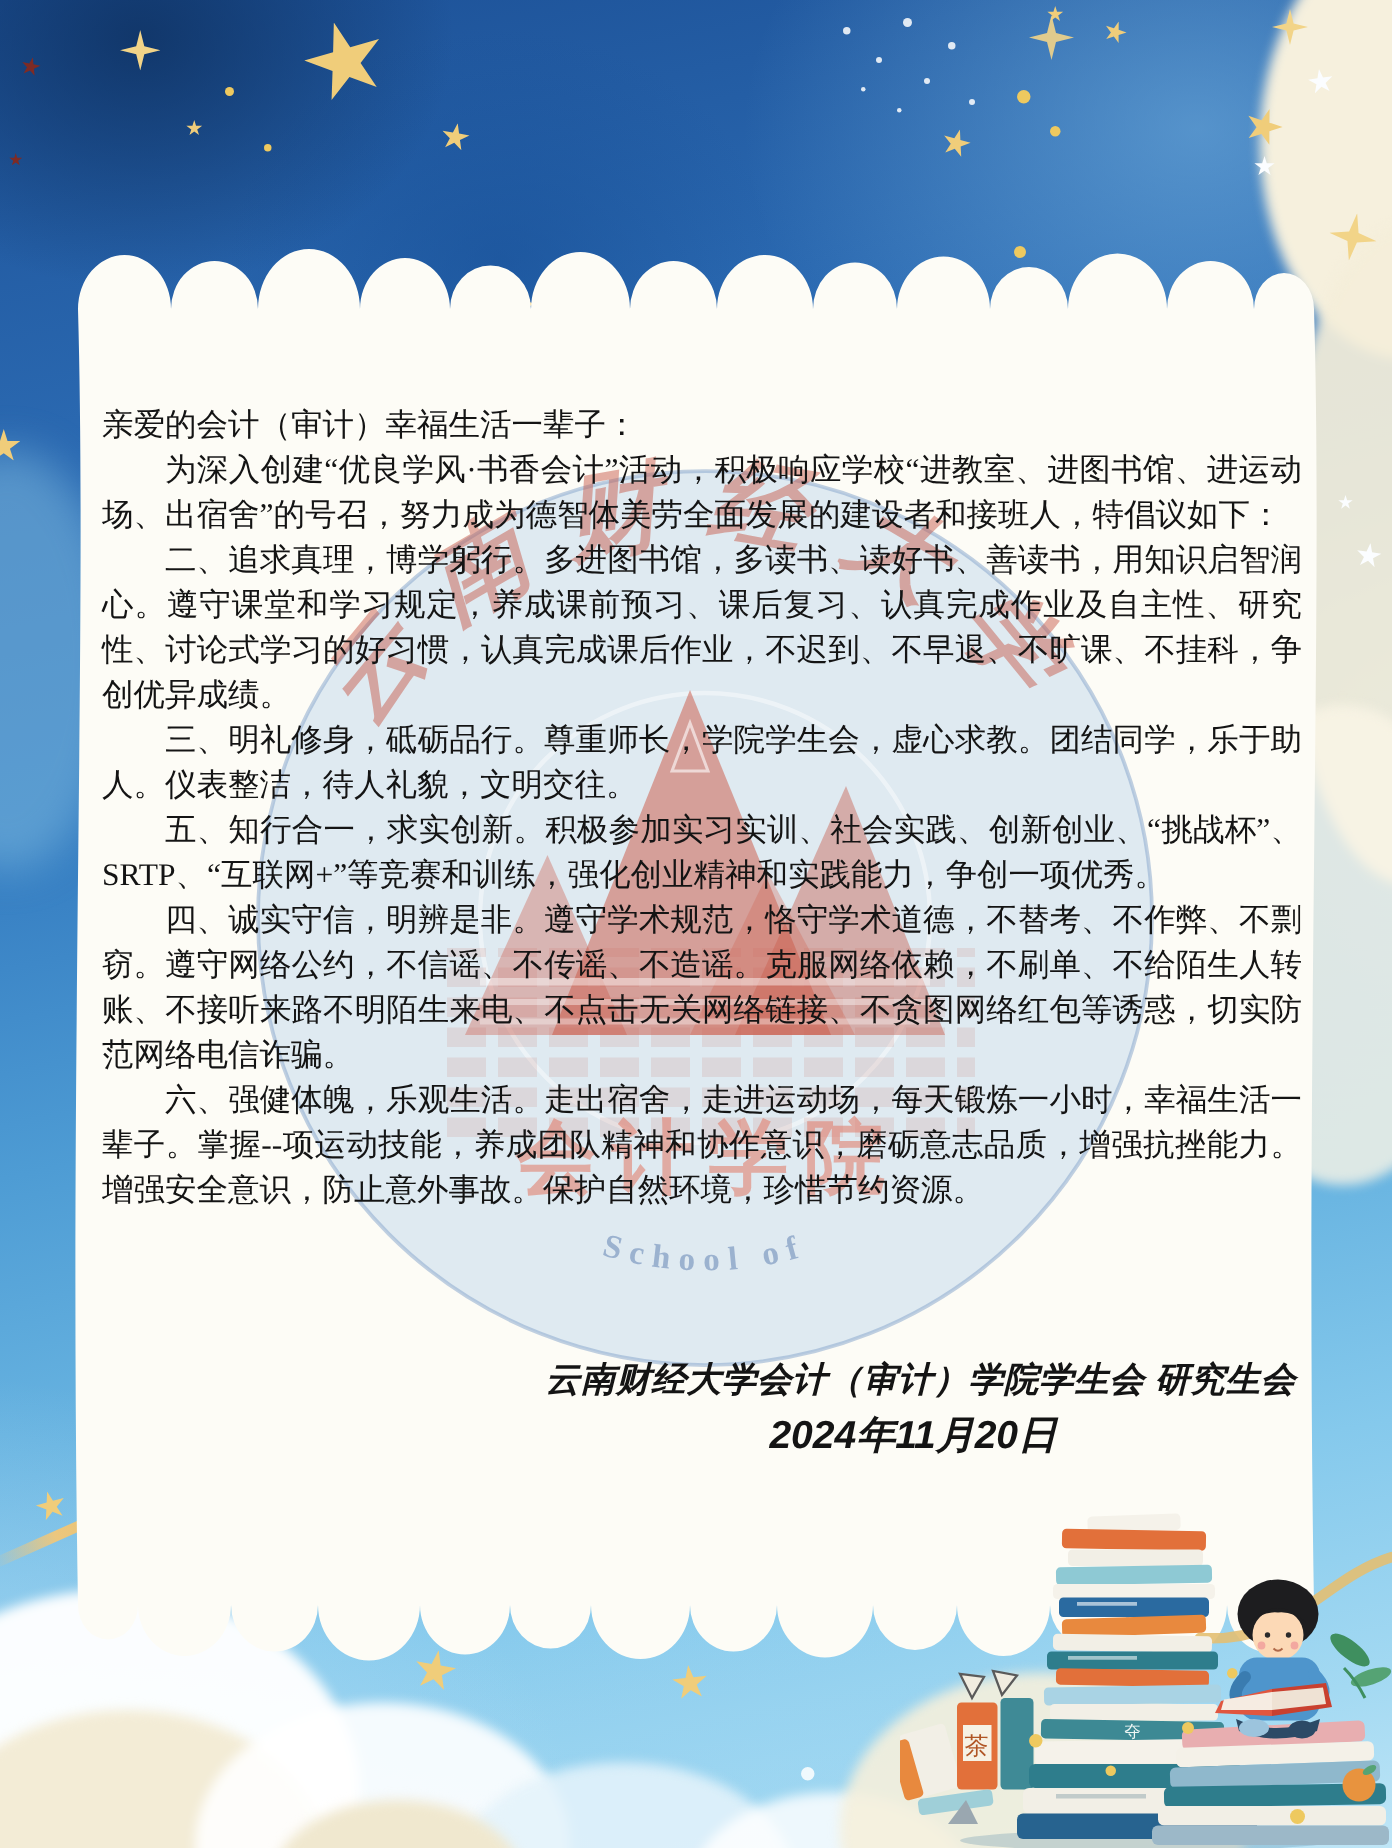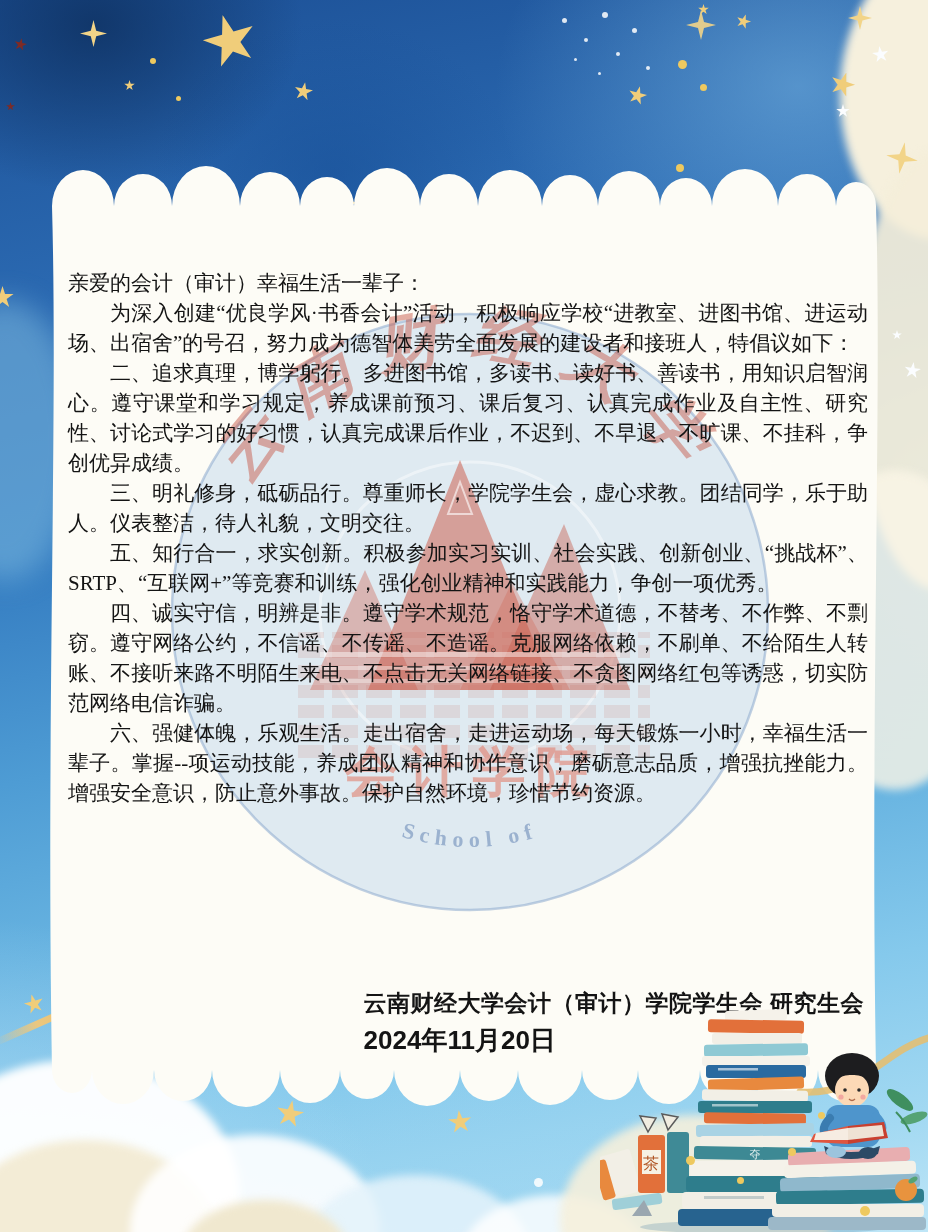--- a/index.html
+++ b/index.html
@@ -31,21 +31,21 @@
   
   .paper-svg{position:absolute;left:0;top:0;z-index:2;}
   
   .seal{position:absolute;left:160px;top:302px;width:620px;height:620px;z-index:3;}
   
   .txt{position:absolute;z-index:4;color:#141414;}
   .title{left:52px;top:206px;width:824px;text-align:center;font-size:29px;font-weight:900;letter-spacing:1px;}
   .body-text{left:68px;top:268px;width:800px;font-size:21px;line-height:30px;}
   .body-text p{margin:0;text-indent:2em;text-align:justify;}
   .body-text p.salutation{text-indent:0;}
-  .sig-block{right:64px;top:988px;text-align:left;font-family:"Liberation Sans","DejaVu Sans",sans-serif;}
+  .sig-block{right:64px;top:904px;text-align:center;font-family:"Liberation Sans","DejaVu Sans",sans-serif;font-style:italic;}
   .sig{font-size:23px;font-weight:700;letter-spacing:.5px;}
   .date{font-size:26px;font-weight:700;margin-top:4px;padding-right:10px;}
   
   .illus{position:absolute;left:600px;top:1000px;z-index:6;}
 </style>
 </head>
 <body>
 
 <div id="stage">
 

